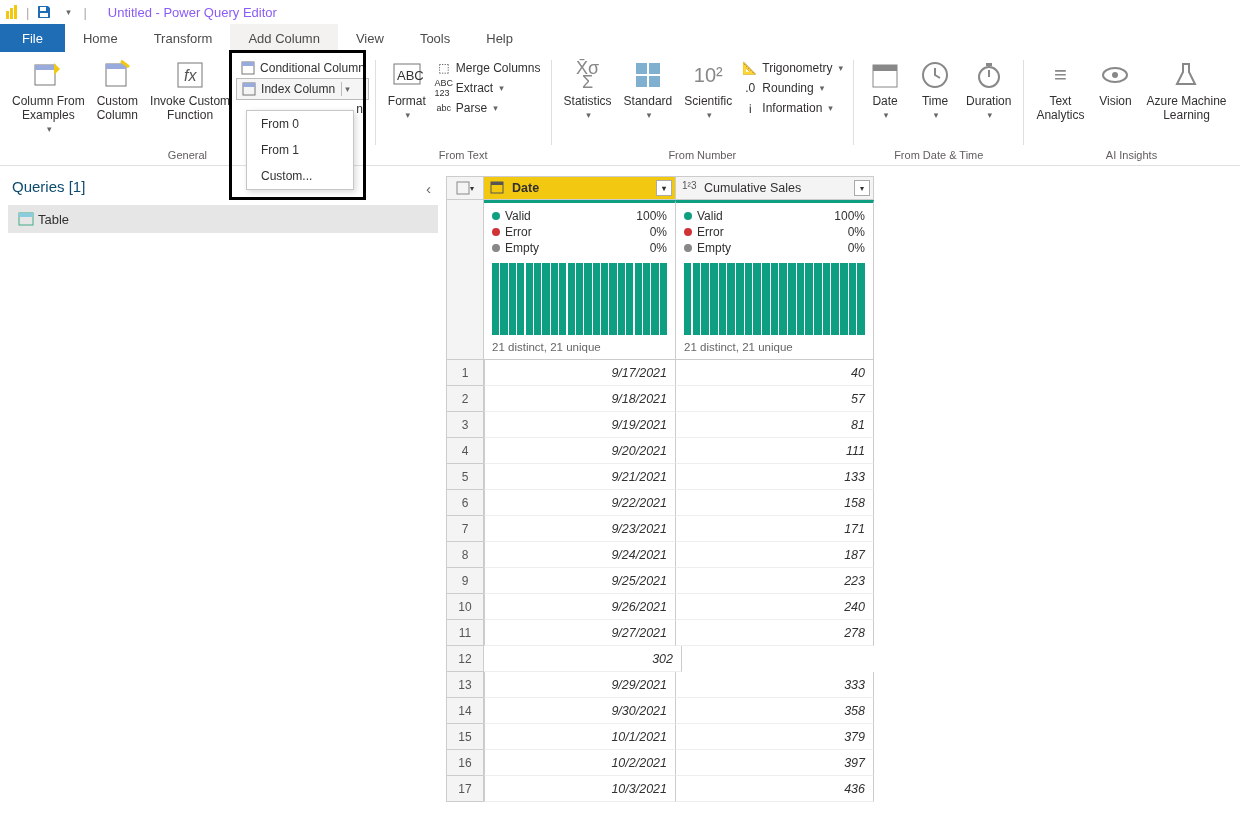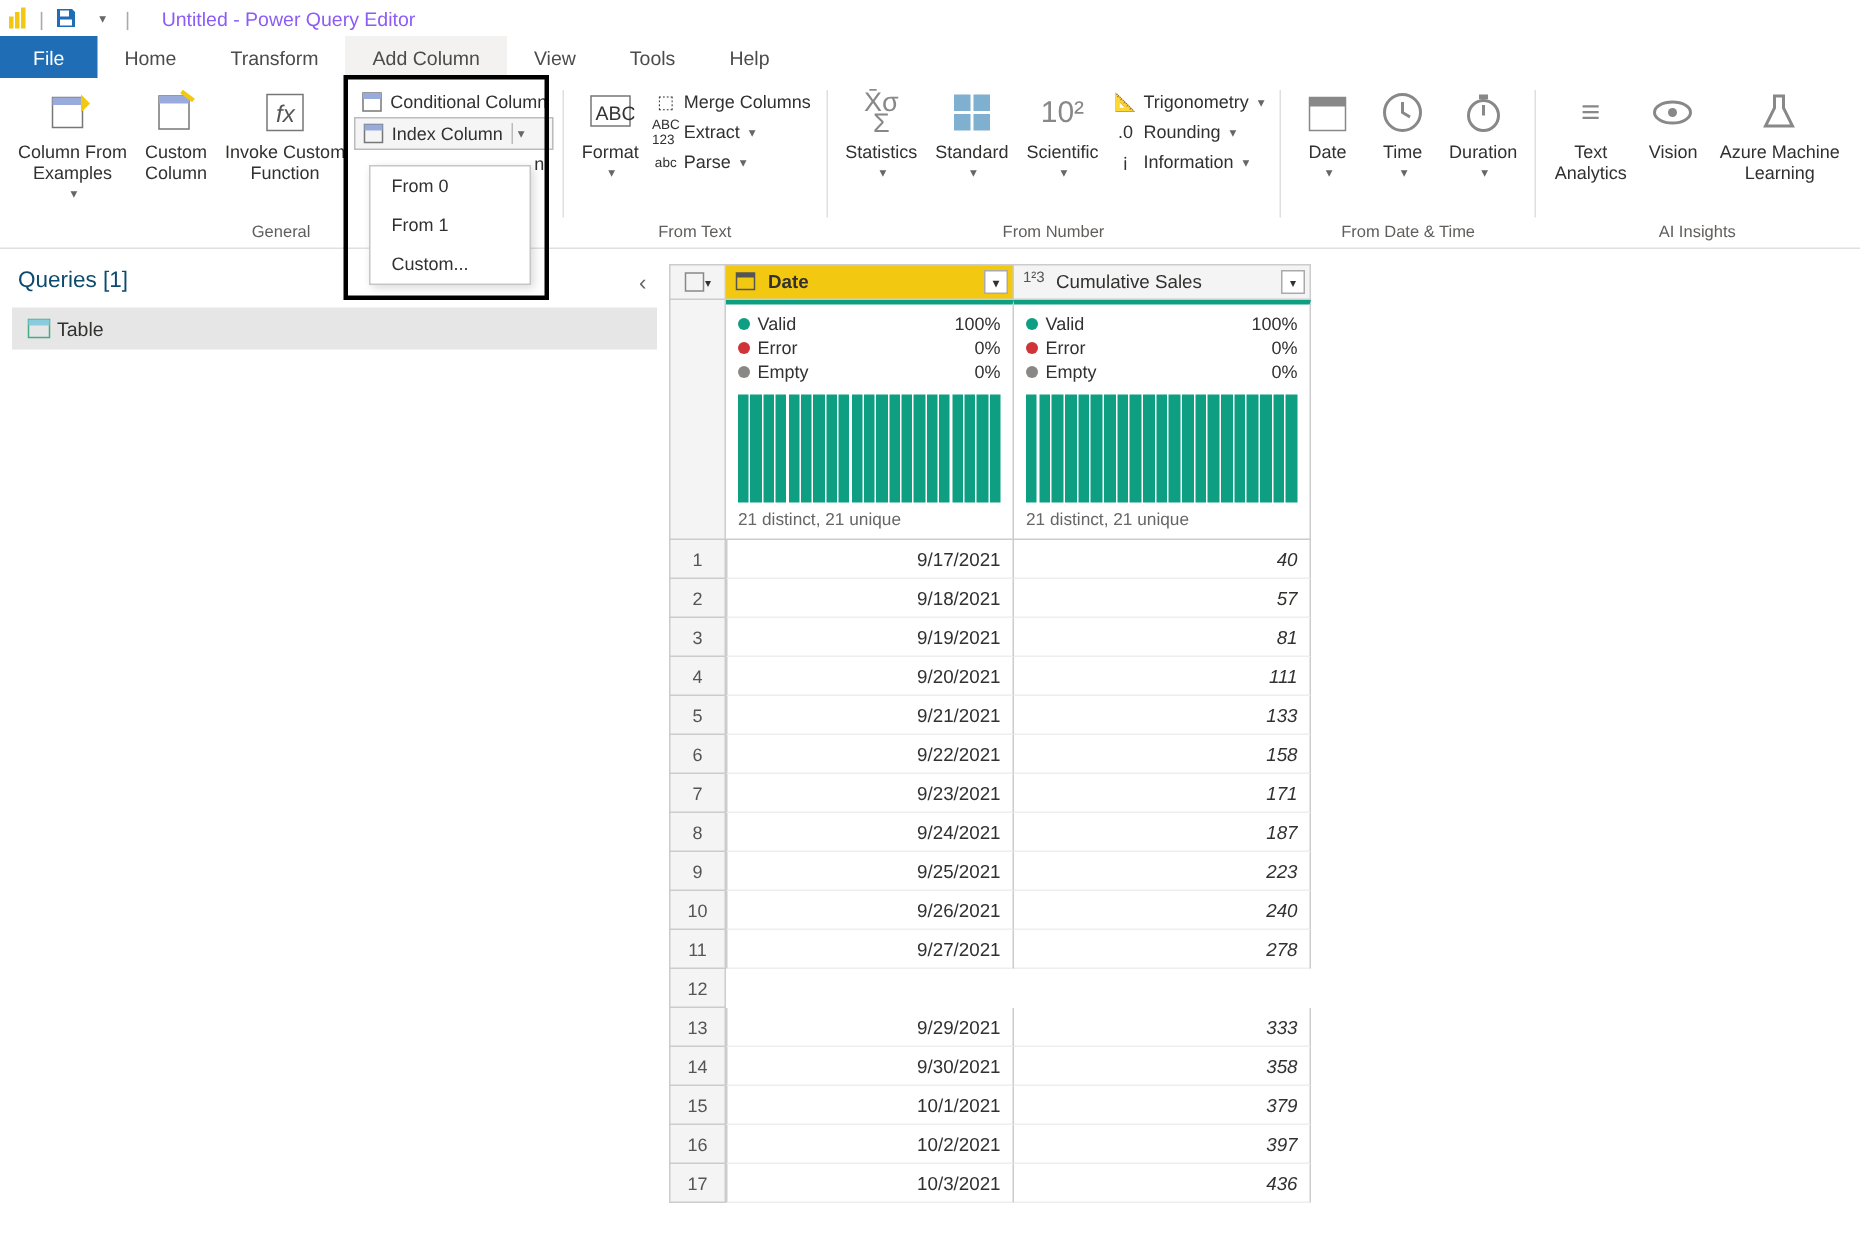--- a/index.html
+++ b/index.html
@@ -49,21 +49,21 @@
 .qblock.c.sales{width:198px;border-left:0;border-top:3px solid #0e9e82}
 .qline{display:flex;justify-content:space-between;align-items:center}
 .qline .dot{width:8px;height:8px;border-radius:50%;display:inline-block;margin-right:5px}
 .dot.g{background:#0e9e82}.dot.r{background:#d13438}.dot.gr{background:#8a8886}
 .histo{display:flex;gap:1.2px;height:72px;margin-top:6px;align-items:flex-end}
 .histo span{flex:1;background:#0e9e82;height:100%}
 .distinct{font-size:11.5px;color:#666;margin-top:4px}
 .rows .row{display:flex;height:26px}
 .rnum{width:38px;border:1px solid #ccc;border-top:0;background:#f4f4f4;display:flex;align-items:center;justify-content:center;font-size:12px;color:#555}
 .cell{border:1px solid #eee;border-top:0;border-left:0;display:flex;align-items:center;justify-content:flex-end;padding:0 8px;font-size:12.5px}
-.cell.date{width:192px;border-left:1px solid #ccc;border-right:1px solid #ccc}
+.cell.date{width:192px;font-style:italic;border-left:1px solid #ccc;border-right:1px solid #ccc}
 .cell.sales{width:198px;font-style:italic;border-right:1px solid #ccc}
 svg{display:block}
 </style>
 </head>
 <body>
 
 <div class="titlebar">
   <span class="pbi-logo">
     <svg viewBox="0 0 16 16">
         <rect x="2" y="7" width="3" height="8" fill="#f2c811"></rect>
@@ -489,20 +489,21 @@
           <div class="cell date">9/26/2021</div>
           <div class="cell sales">240</div>
         </div>
         <div class="row">
           <div class="rnum">11</div>
           <div class="cell date">9/27/2021</div>
           <div class="cell sales">278</div>
         </div>
         <div class="row">
           <div class="rnum">12</div>
+          <div class="cell sales">302</div>
         </div>
         <div class="row">
           <div class="rnum">13</div>
           <div class="cell date">9/29/2021</div>
           <div class="cell sales">333</div>
         </div>
         <div class="row">
           <div class="rnum">14</div>
           <div class="cell date">9/30/2021</div>
           <div class="cell sales">358</div>

